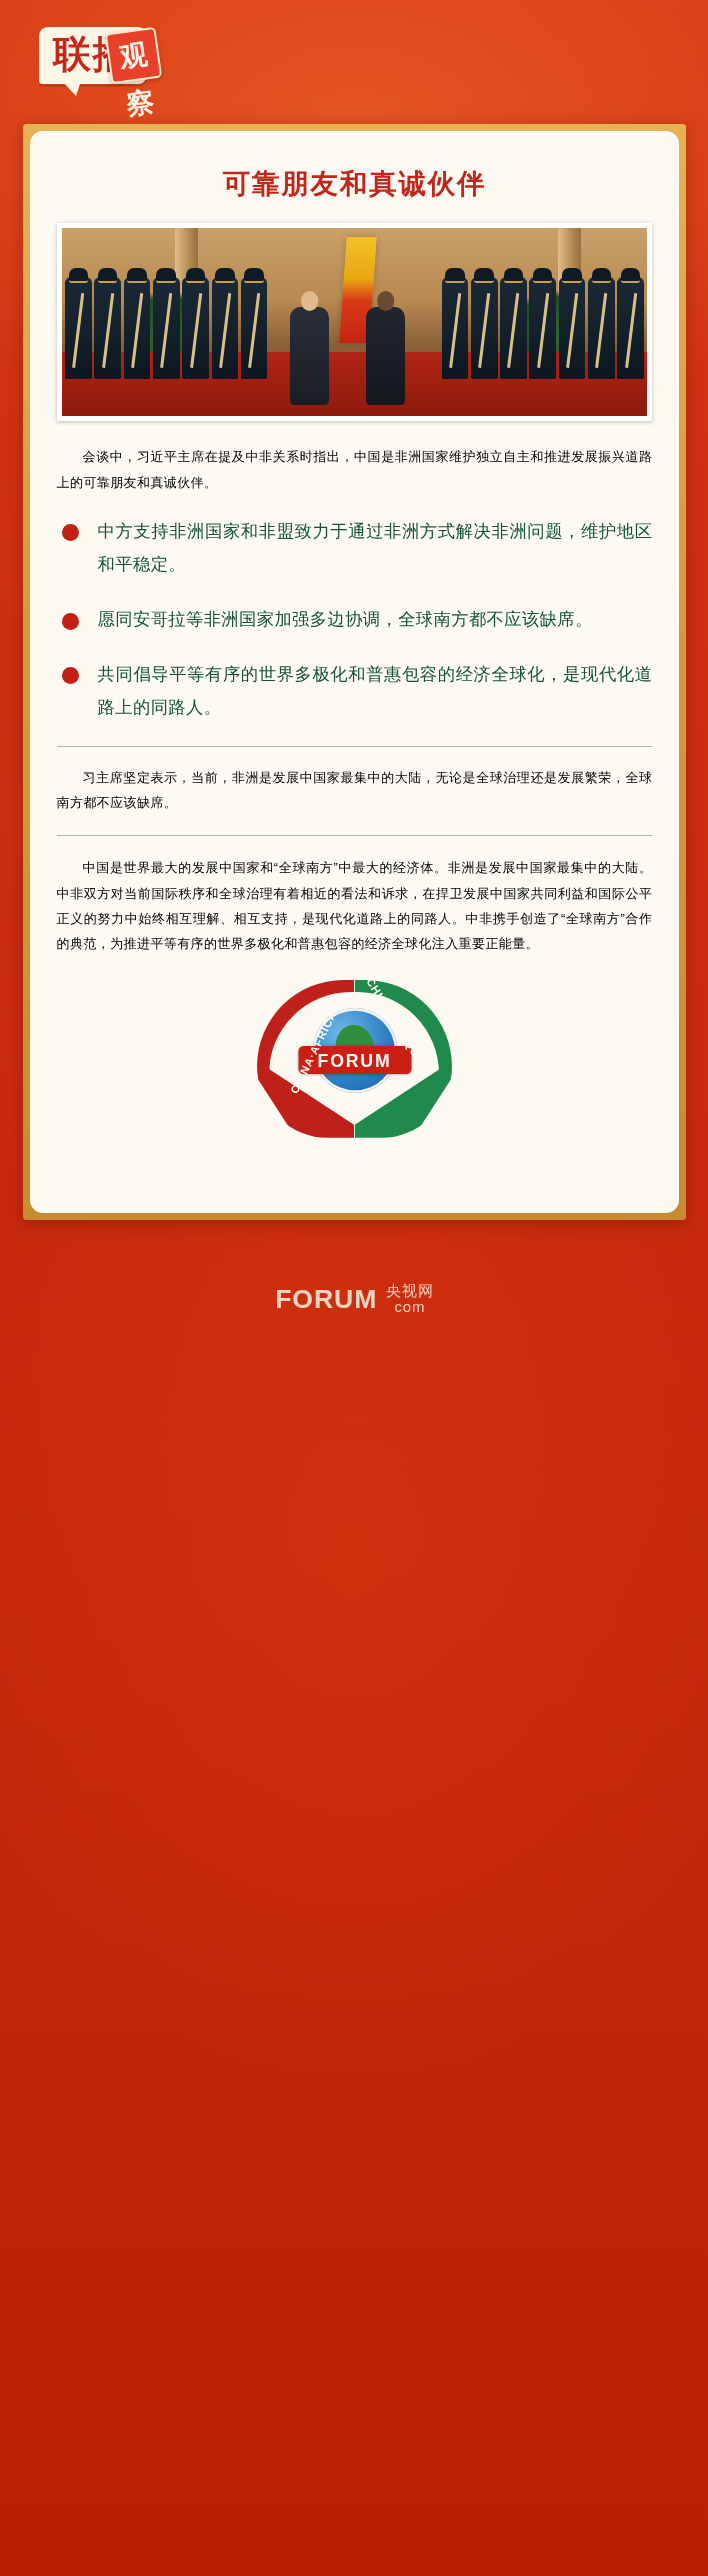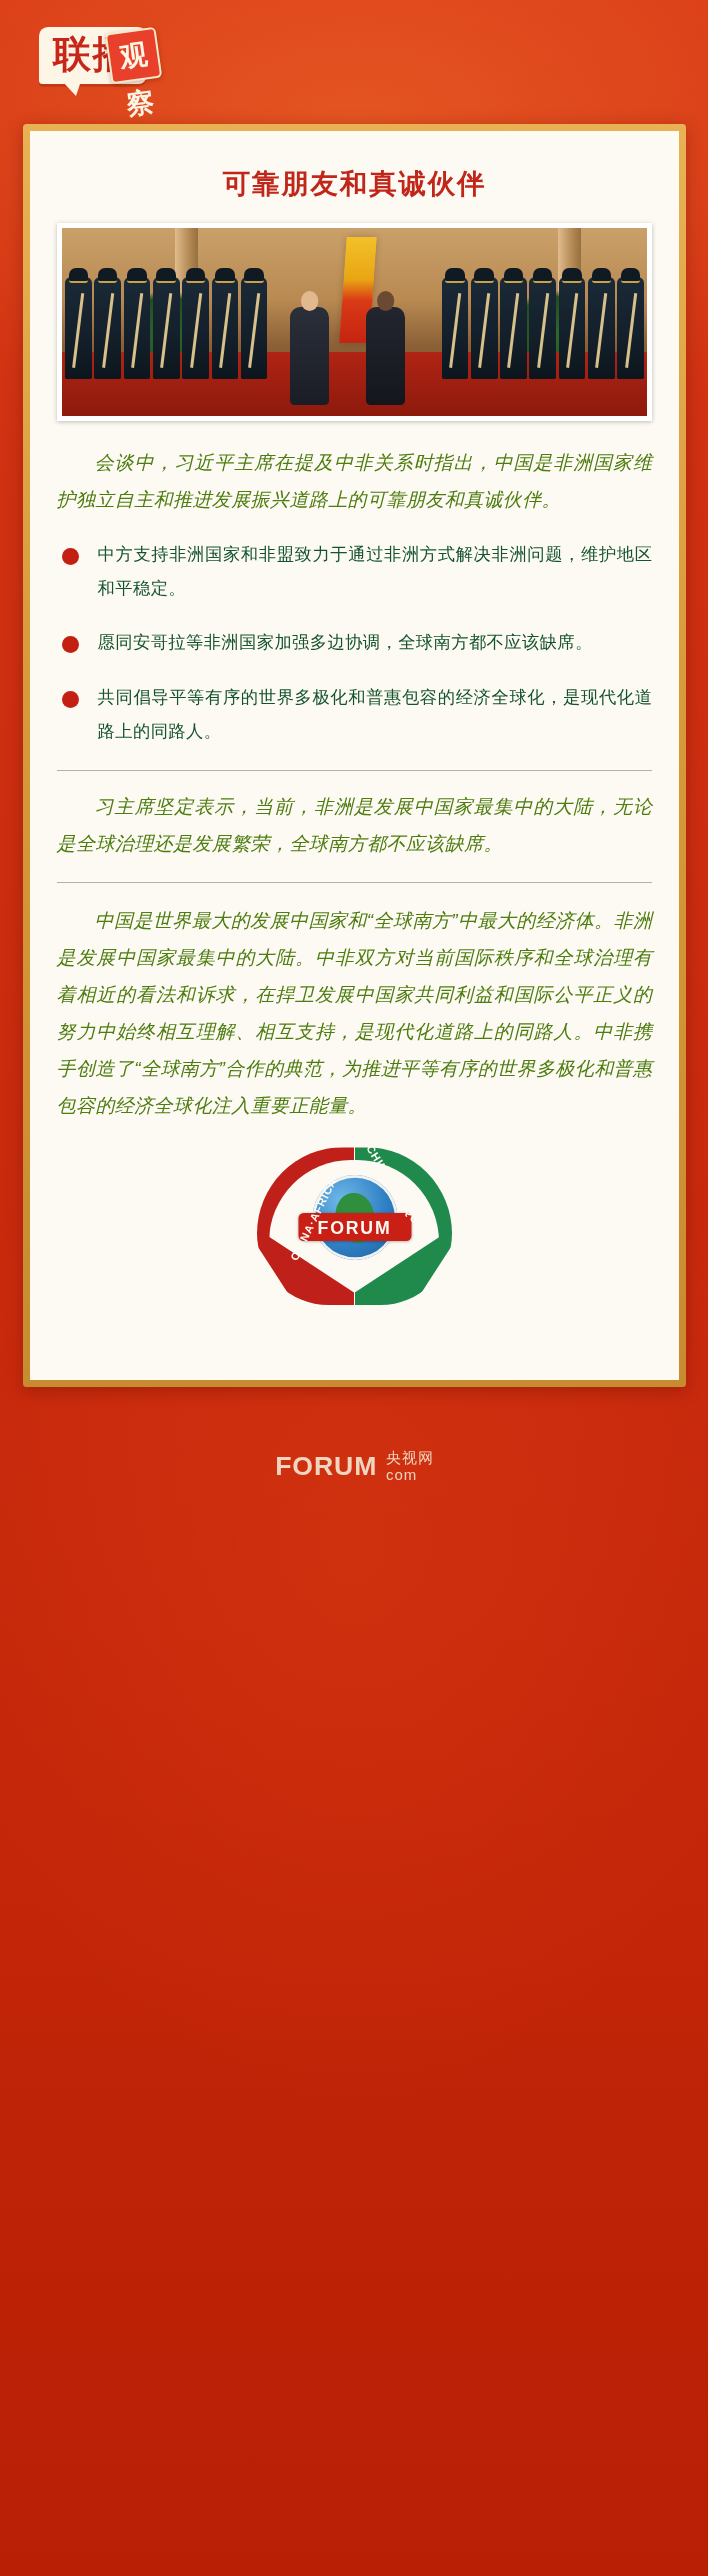--- a/index.html
+++ b/index.html
@@ -75,21 +75,21 @@
     position: relative;
     margin: 0 23px 0 23px;
     padding: 7px;
     background: linear-gradient(180deg, #e8b254 0%, #d79a3a 45%, #c78c2f 100%);
     border-radius: 3.5px;
     box-shadow: 0 3.5px 16px rgba(90,14,0,0.35);
   }
   .card {
     background: #fdfaf3;
     padding: 23px 26.6px 35px 26.6px;
-    border-radius: 0;
+    border-radius: 13px;
   }
 
   .title {
     color: #c1261a;
     font-size: 27.5px;
     font-weight: bold;
     text-align: center;
     letter-spacing: 1.8px;
     margin: 12.4px 0 21px 0;
   }
@@ -163,28 +163,27 @@
   .ph-person .head {
     position: absolute; top: -16px; left: 50%; transform: translateX(-50%);
     width: 17.7px; height: 19.5px; border-radius: 50%;
   }
   .ph-p1 { left: 39%; background: linear-gradient(180deg,#2b2f3a,#1a1d25); }
   .ph-p1 .head { background: #e2b98f; }
   .ph-p2 { left: 52%; background: linear-gradient(180deg,#23262f,#14161c); }
   .ph-p2 .head { background: #6a4a33; }
 
   .para {
-    font-size: 19px;
+    font-size: 13px;
     line-height: 1.95;
-    color: #4d7c0f;
+    color: #000000;
     text-align: justify;
     text-indent: 2em;
     margin-bottom: 19.5px;
     letter-spacing: 0.4px;
-    font-style: italic;
   }
 
   ul.bullets { list-style: none; margin: 7px 0 17.7px 0; }
   ul.bullets li {
     position: relative;
     padding-left: 41px;
     font-size: 17.3px;
     line-height: 1.95;
     color: #14532d;
     text-align: justify;
@@ -284,21 +283,21 @@
     letter-spacing: 0.9px;
     opacity: 0.92;
   }
   .cctv-cn {
     color: #f3e4cf;
     font-size: 15px;
     opacity: 0.9;
     letter-spacing: 0.9px;
   }
   .cctv-dotwrap {
-    display: flex; flex-direction: column; align-items: flex-start; line-height: 1.1;
+    display: flex; flex-direction: column; align-items: center; line-height: 1.1;
   }
 </style>
 </head>
 <body>
 
 <div class="bg-glow"></div>
 
 <header class="masthead">
   <div class="logo-badge">
     <span class="logo-main">联播</span>

